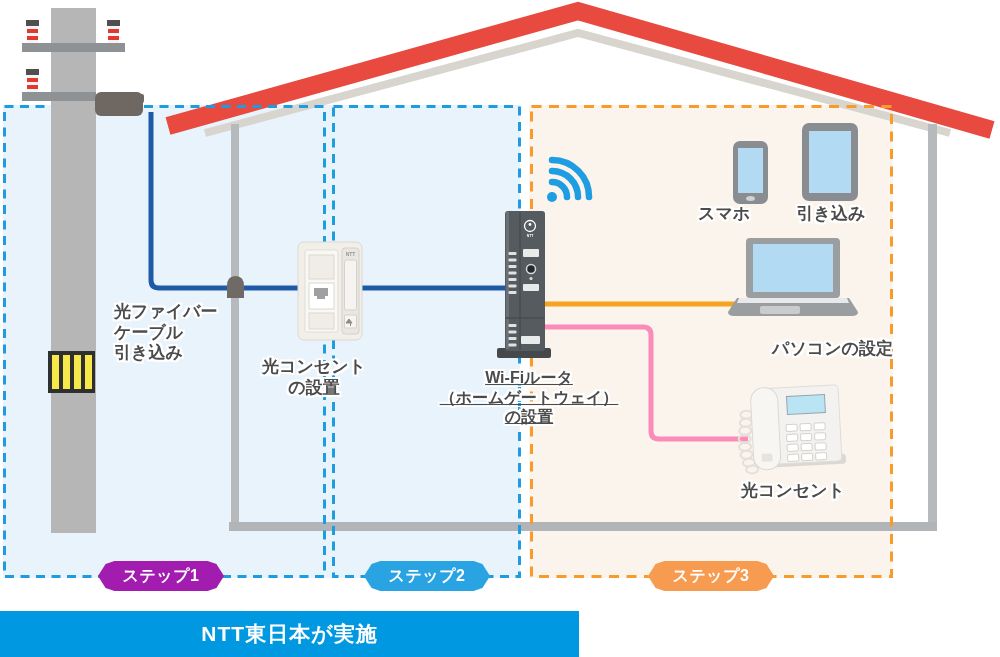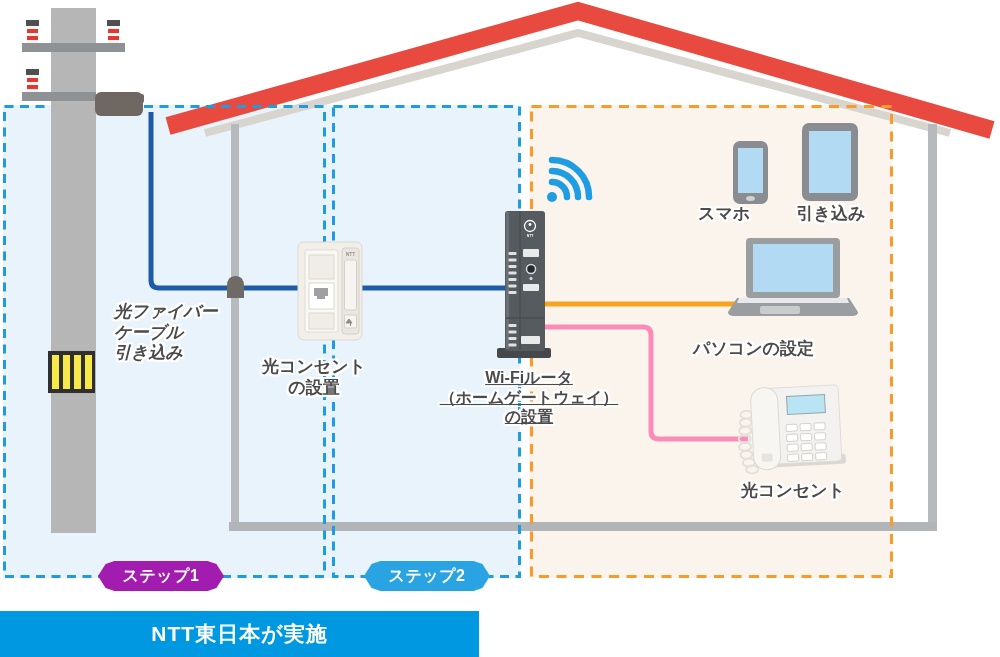--- a/index.html
+++ b/index.html
@@ -173,30 +173,31 @@
       <ellipse cx="744" cy="444" rx="6" ry="4"></ellipse>
           <ellipse cx="745" cy="452" rx="6" ry="4"></ellipse>
       <ellipse cx="747" cy="460" rx="6" ry="4"></ellipse>
           <ellipse cx="750" cy="467" rx="6" ry="4"></ellipse>
     </g>
     <rect x="752" y="386" width="27" height="82" rx="13" fill="#f7f6f3" stroke="#dcd9d3"></rect>
     <rect x="760" y="452" width="11" height="8" rx="2" fill="#e7e4df"></rect>
   </g>
 </svg>
 
-  <div class="lbl" style="left:114px;top:302px;font-size:17px;text-align:left;font-style:italic;">光ファイバー
+  <div class="lbl" style="left:114px;top:302px;font-size:17px;text-align:left;">光ファイバー
 ケーブル
 引き込み</div>
   <div class="lbl" style="left:214px;top:357px;width:200px;font-size:17px;text-align:center;">光コンセント
 の設置</div>
   <div class="lbl" style="left:409px;top:368px;width:240px;font-size:16px;text-align:center;text-decoration:underline;">Wi-Fiルータ
 （ホームゲートウェイ）
 の設置</div>
   <div class="lbl" style="left:698px;top:204px;width:100px;font-size:17px;text-align:left;">スマホ</div>
   <div class="lbl" style="left:781px;top:204px;width:100px;font-size:17px;text-align:center;">引き込み</div>
-  <div class="lbl" style="left:693px;top:339px;width:200px;font-size:17px;text-align:left;">パソコンの設定</div>
+  <div class="lbl" style="left:693px;top:339px;width:200px;font-size:17px;text-align:right;">パソコンの設定</div>
   <div class="lbl" style="left:693px;top:481px;width:200px;font-size:17px;text-align:center;">光コンセント</div>
 
   <div class="pill" style="left: 98px; background: #a21caf;">ステップ1</div>
   <div class="pill" style="left: 364px; background: rgb(41, 163, 226);">ステップ2</div>
-
-  <div class="bar" style="left: 0px; width: 479px; background: rgb(0, 152, 224);">NTT東日本が実施</div>
+  <div class="pill" style="left: 648px; background: rgb(247, 155, 80);">ステップ3</div>
+
+  <div class="bar" style="left: 0px; width: 579px; background: rgb(0, 152, 224);">NTT東日本が実施</div>
 </div>
 
 </body></html>

